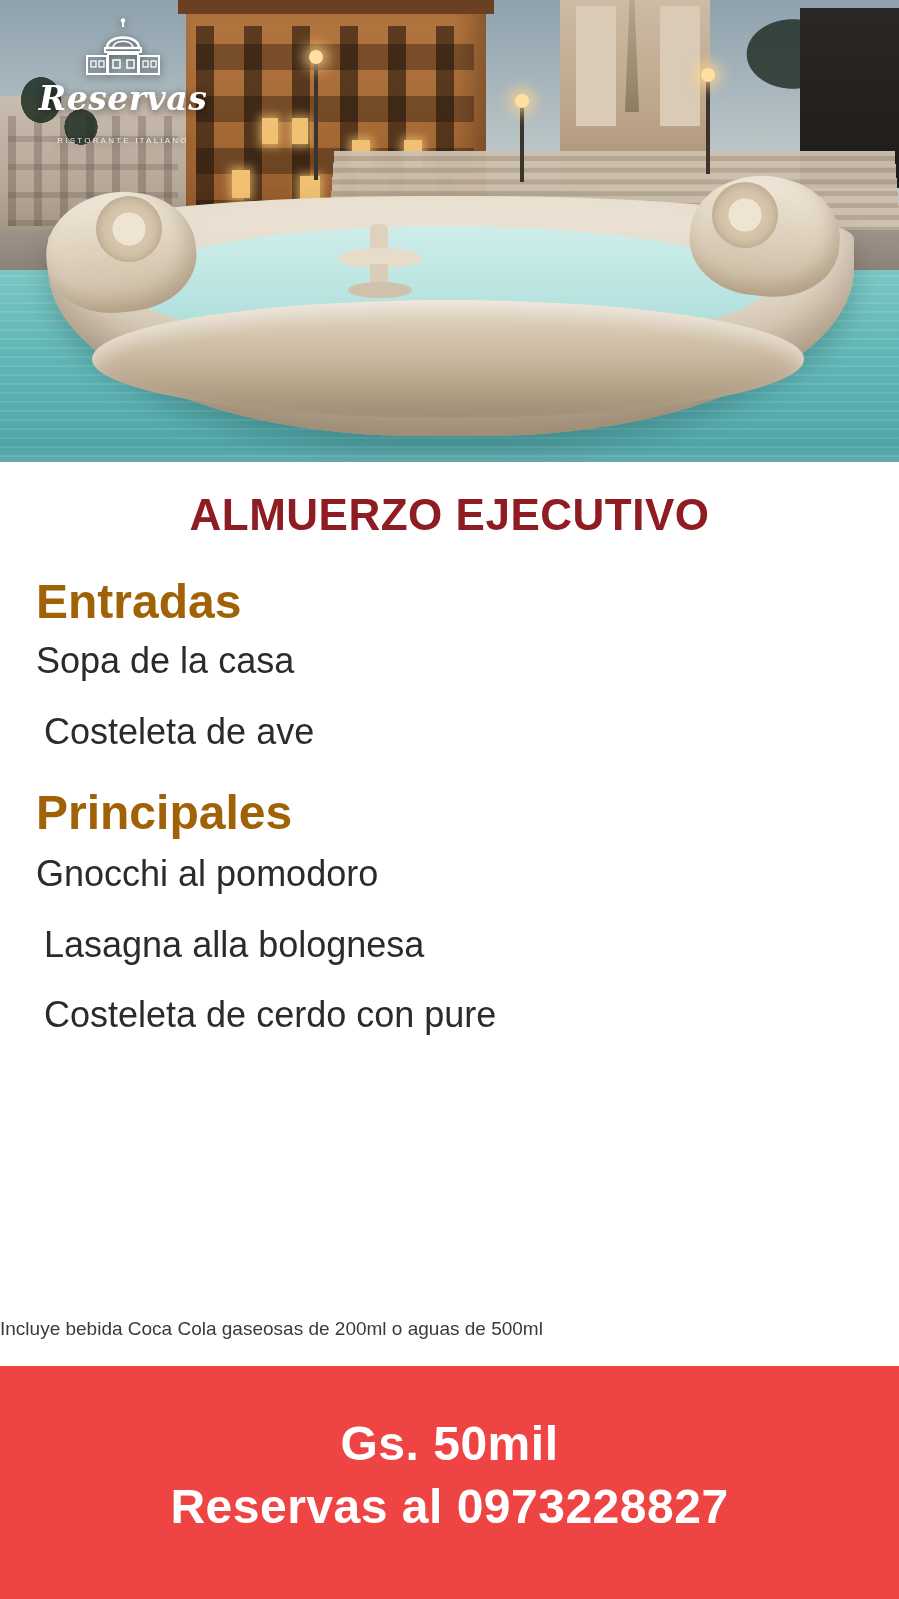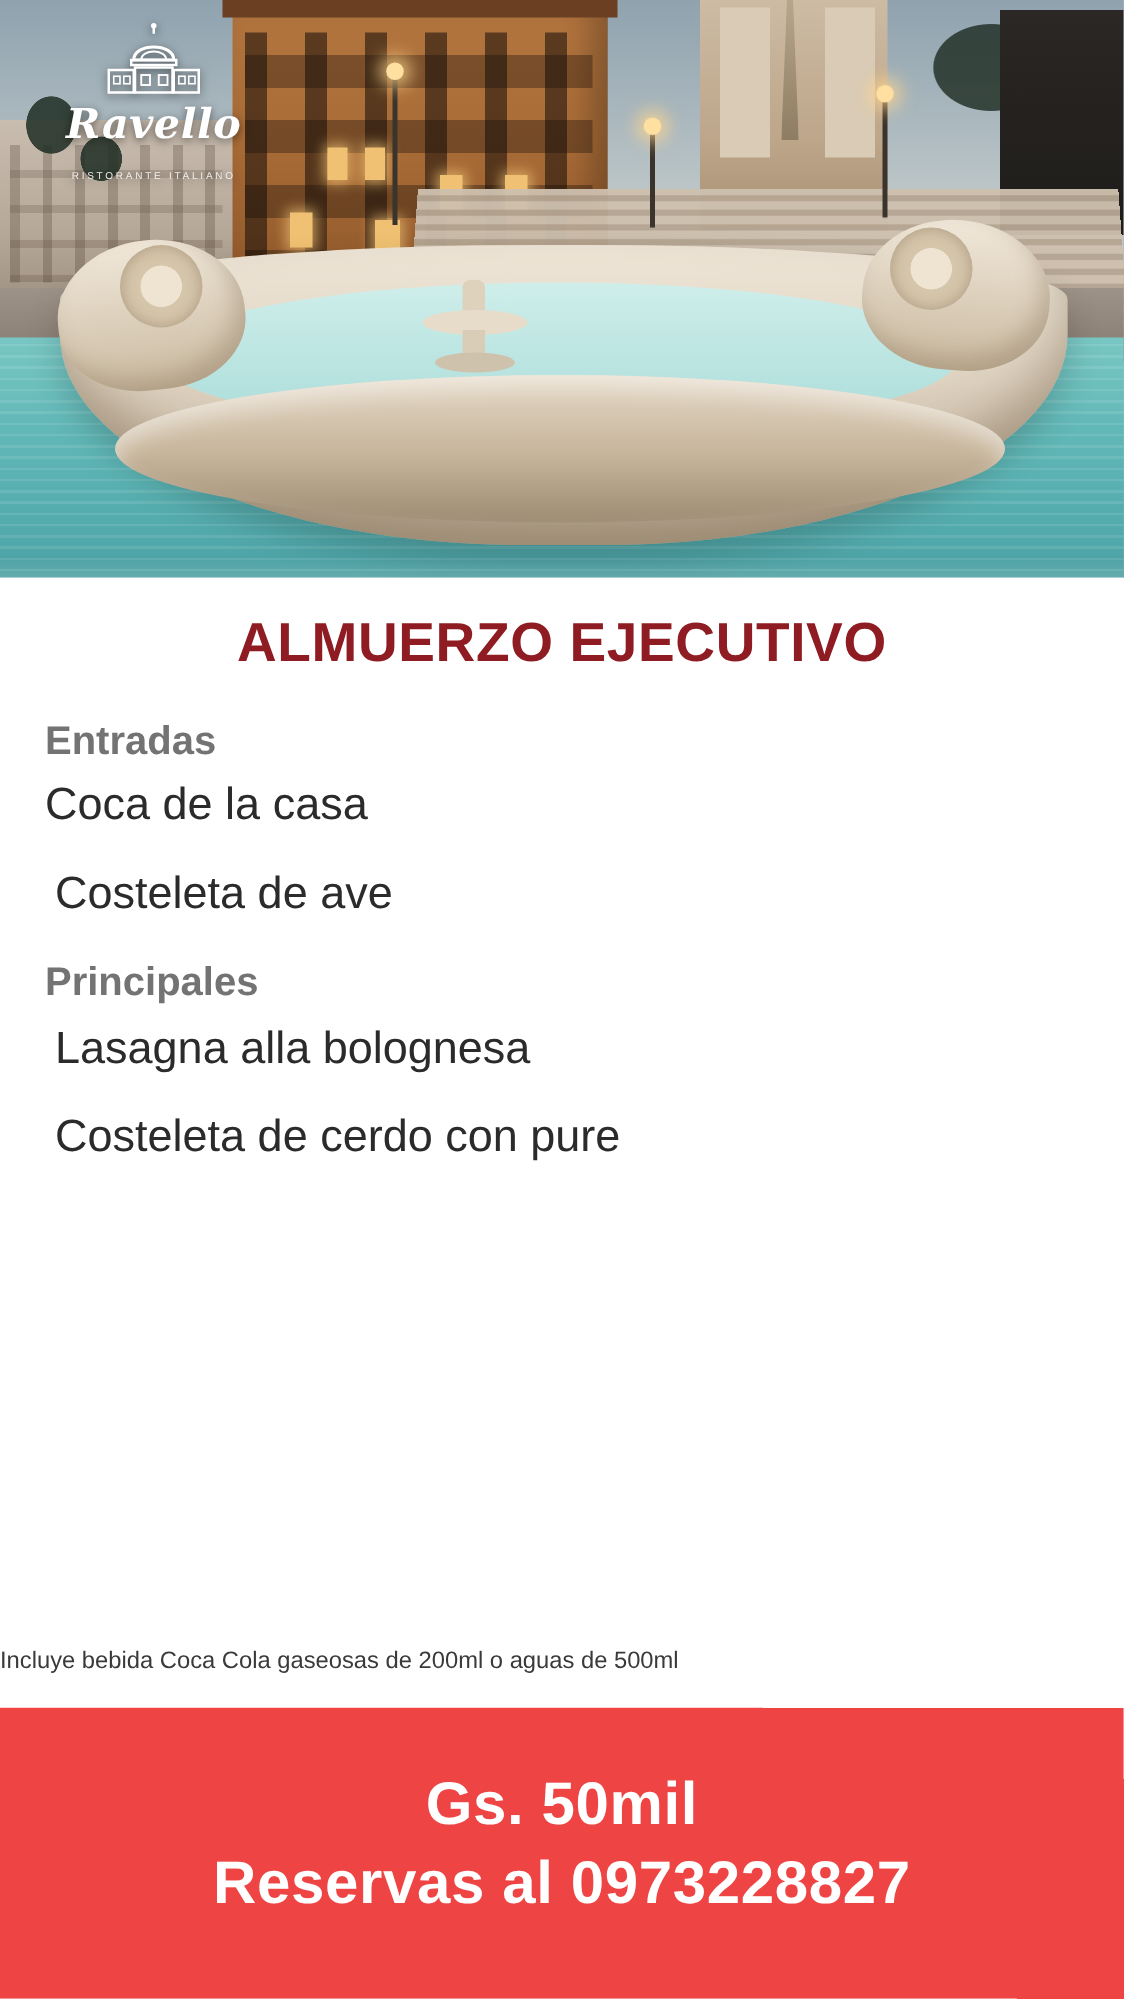--- a/index.html
+++ b/index.html
@@ -203,23 +203,23 @@
   .menu-title {
     text-align: center;
     color: #8e1c22;
     font-weight: 800;
     font-size: 44px;
     letter-spacing: .5px;
     margin-top: 10px;
     margin-bottom: 34px;
   }
   .section-head {
-    color: #737373;
+    color: #a16207;
     font-weight: 800;
-    font-size: 32px;
+    font-size: 48px;
     margin: 0 0 14px 2px;
   }
   .section-head.second { margin-top: 34px; margin-bottom: 16px; }
   .dish {
     color: #2b2b2b;
     font-size: 36px;
     font-weight: 400;
     line-height: 1.02;
     margin: 0 0 34px 2px;
   }
@@ -319,33 +319,34 @@
         <rect x="31" y="36" width="30" height="20" fill="none" stroke="#fff" stroke-width="2"></rect>
         <rect x="36" y="42" width="7" height="8" fill="none" stroke="#fff" stroke-width="1.5"></rect>
         <rect x="50" y="42" width="7" height="8" fill="none" stroke="#fff" stroke-width="1.5"></rect>
         <rect x="10" y="38" width="20" height="18" fill="none" stroke="#fff" stroke-width="2"></rect>
         <rect x="14" y="43" width="5" height="6" fill="none" stroke="#fff" stroke-width="1.3"></rect>
         <rect x="22" y="43" width="5" height="6" fill="none" stroke="#fff" stroke-width="1.3"></rect>
         <rect x="62" y="38" width="20" height="18" fill="none" stroke="#fff" stroke-width="2"></rect>
         <rect x="66" y="43" width="5" height="6" fill="none" stroke="#fff" stroke-width="1.3"></rect>
         <rect x="74" y="43" width="5" height="6" fill="none" stroke="#fff" stroke-width="1.3"></rect>
       </svg>
-      <div class="logo-name">Ravello</div>
+      <div class="logo-name">Reservas</div>
       <div class="logo-sub">RISTORANTE ITALIANO</div>
     </div>
   </div>
 
   <div class="menu">
     <div class="menu-title">ALMUERZO EJECUTIVO</div>
 
     <div class="section-head">Entradas</div>
-    <div class="dish">Coca de la casa</div>
+    <div class="dish">Sopa de la casa</div>
     <div class="dish indent">Costeleta de ave</div>
 
     <div class="section-head second">Principales</div>
+    <div class="dish">Gnocchi al pomodoro</div>
     <div class="dish indent">Lasagna alla bolognesa</div>
     <div class="dish indent last">Costeleta de cerdo con pure</div>
 
     <div class="note">Incluye bebida Coca Cola gaseosas de 200ml o aguas de 500ml</div>
   </div>
 
   <div class="footer">
     <div class="price">Gs. 50mil</div>
     <div class="reservas">Reservas al 0973228827</div>
   </div>

